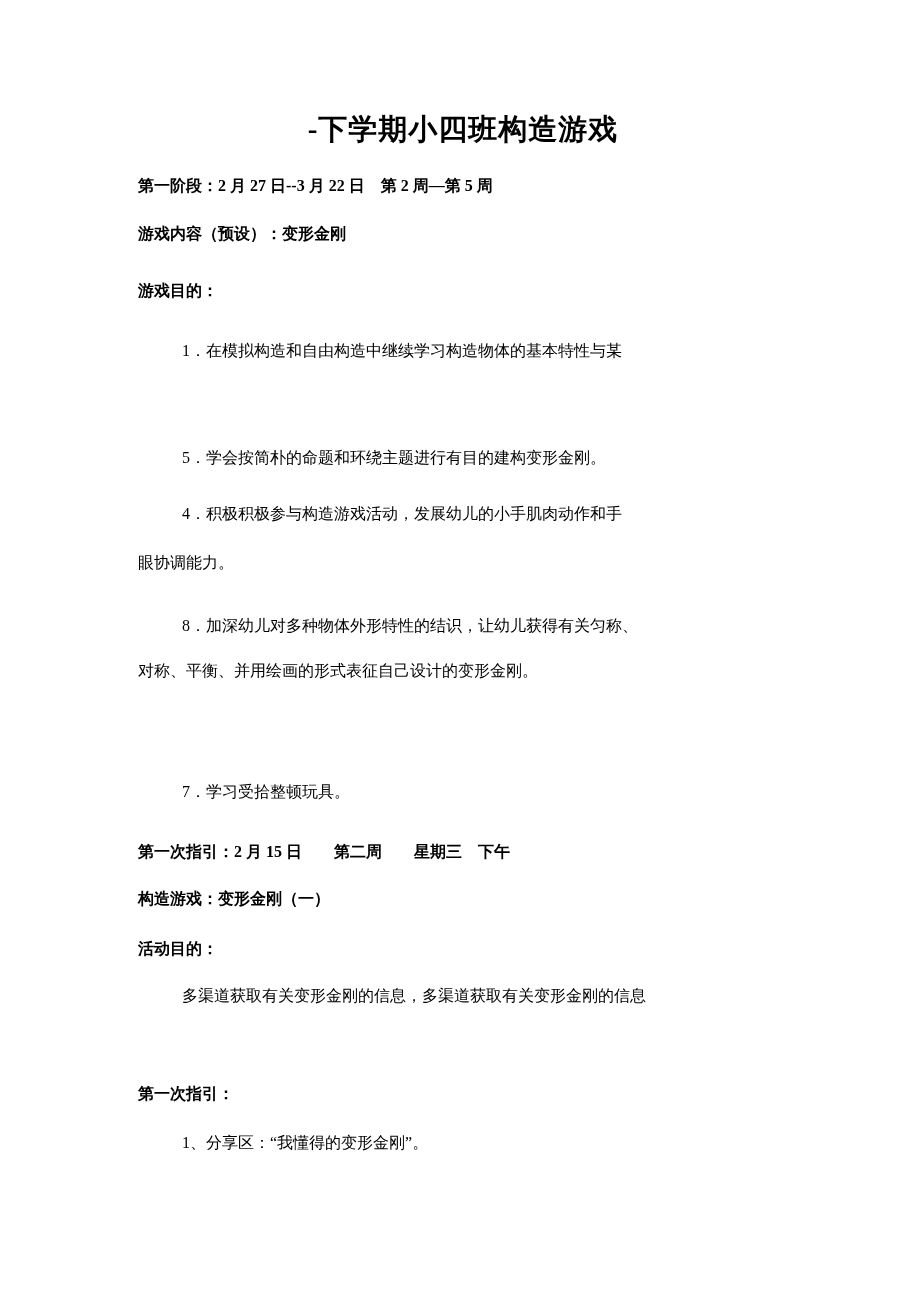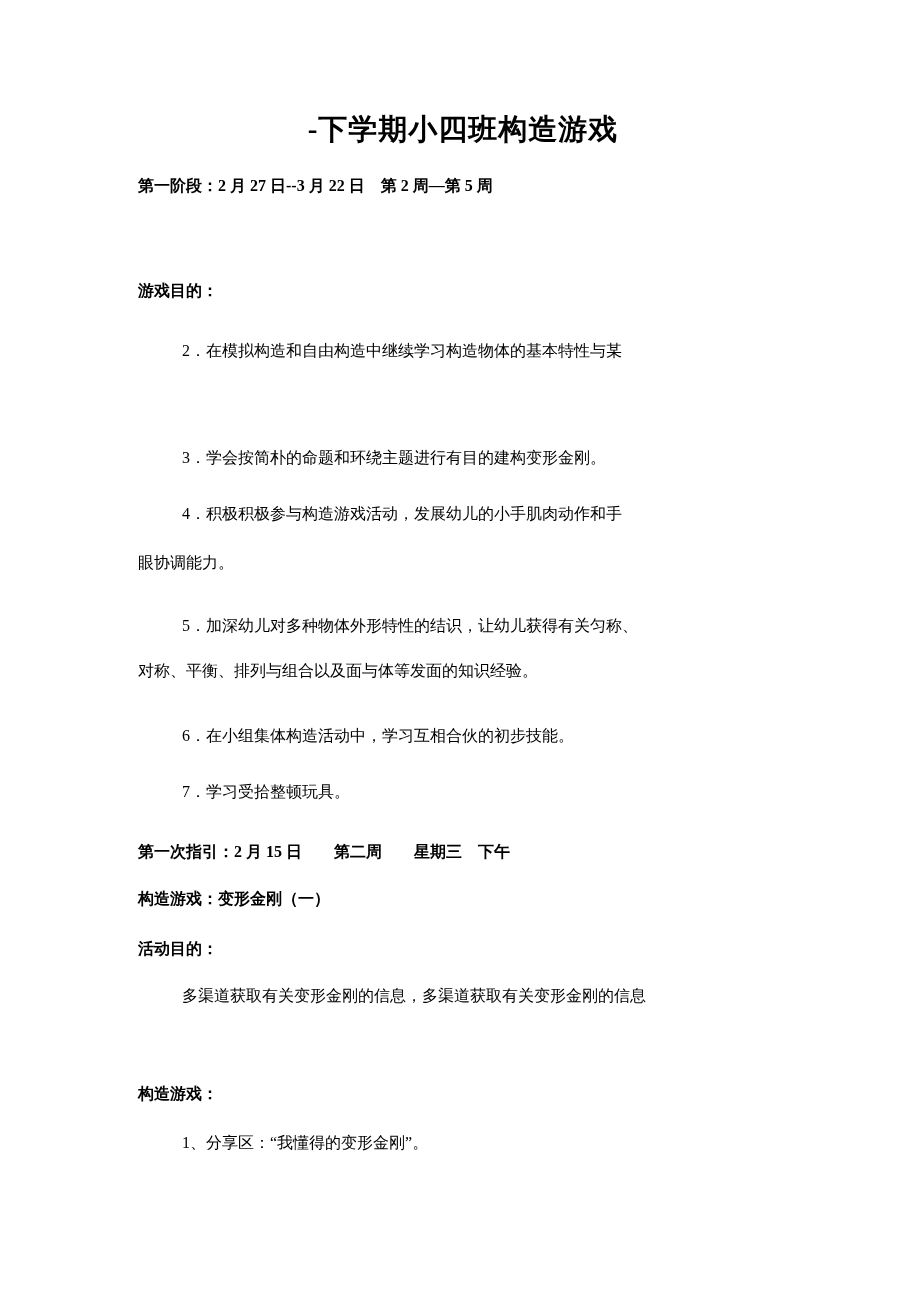--- a/index.html
+++ b/index.html
@@ -37,46 +37,46 @@
 </style>
 </head>
 <body>
 
 <div class="page">
 
   <div class="doc-title" style="top:111px">-下学期小四班构造游戏</div>
 
   <div class="line b" style="top:172px; left:138px">第一阶段：2 月 27 日--3 月 22 日　第 2 周—第 5 周</div>
 
+  <div class="line b" style="top:220px; left:138px">游戏内容（预设）：变形金刚</div>
 
   <div class="line b" style="top:277px; left:138px">游戏目的：</div>
 
-  <div class="line" style="top:337px; left:182px">2．在模拟构造和自由构造中继续学习构造物体的基本特性与某</div>
+  <div class="line" style="top:337px; left:182px">1．在模拟构造和自由构造中继续学习构造物体的基本特性与某</div>
 
 
-  <div class="line" style="top:444px; left:182px">3．学会按简朴的命题和环绕主题进行有目的建构变形金刚。</div>
+  <div class="line" style="top:444px; left:182px">5．学会按简朴的命题和环绕主题进行有目的建构变形金刚。</div>
 
   <div class="line" style="top:500px; left:182px">4．积极积极参与构造游戏活动，发展幼儿的小手肌肉动作和手</div>
 
   <div class="line" style="top:549px; left:138px">眼协调能力。</div>
 
-  <div class="line" style="top:612px; left:182px">5．加深幼儿对多种物体外形特性的结识，让幼儿获得有关匀称、</div>
+  <div class="line" style="top:612px; left:182px">8．加深幼儿对多种物体外形特性的结识，让幼儿获得有关匀称、</div>
 
-  <div class="line" style="top:657px; left:138px">对称、平衡、排列与组合以及面与体等发面的知识经验。</div>
+  <div class="line" style="top:657px; left:138px">对称、平衡、并用绘画的形式表征自己设计的变形金刚。</div>
 
-  <div class="line" style="top:722px; left:182px">6．在小组集体构造活动中，学习互相合伙的初步技能。</div>
 
   <div class="line" style="top:778px; left:182px">7．学习受拾整顿玩具。</div>
 
   <div class="line b" style="top:838px; left:138px">第一次指引：2 月 15 日　　第二周　　星期三　下午</div>
 
   <div class="line b" style="top:885px; left:138px">构造游戏：变形金刚（一）</div>
 
   <div class="line b" style="top:935px; left:138px">活动目的：</div>
 
   <div class="line" style="top:982px; left:182px">多渠道获取有关变形金刚的信息，多渠道获取有关变形金刚的信息</div>
 
 
-  <div class="line b" style="top:1080px; left:138px">构造游戏：</div>
+  <div class="line b" style="top:1080px; left:138px">第一次指引：</div>
 
   <div class="line" style="top:1129px; left:182px">1、分享区：“我懂得的变形金刚”。</div>
 
 </div>
 
 </body></html>

